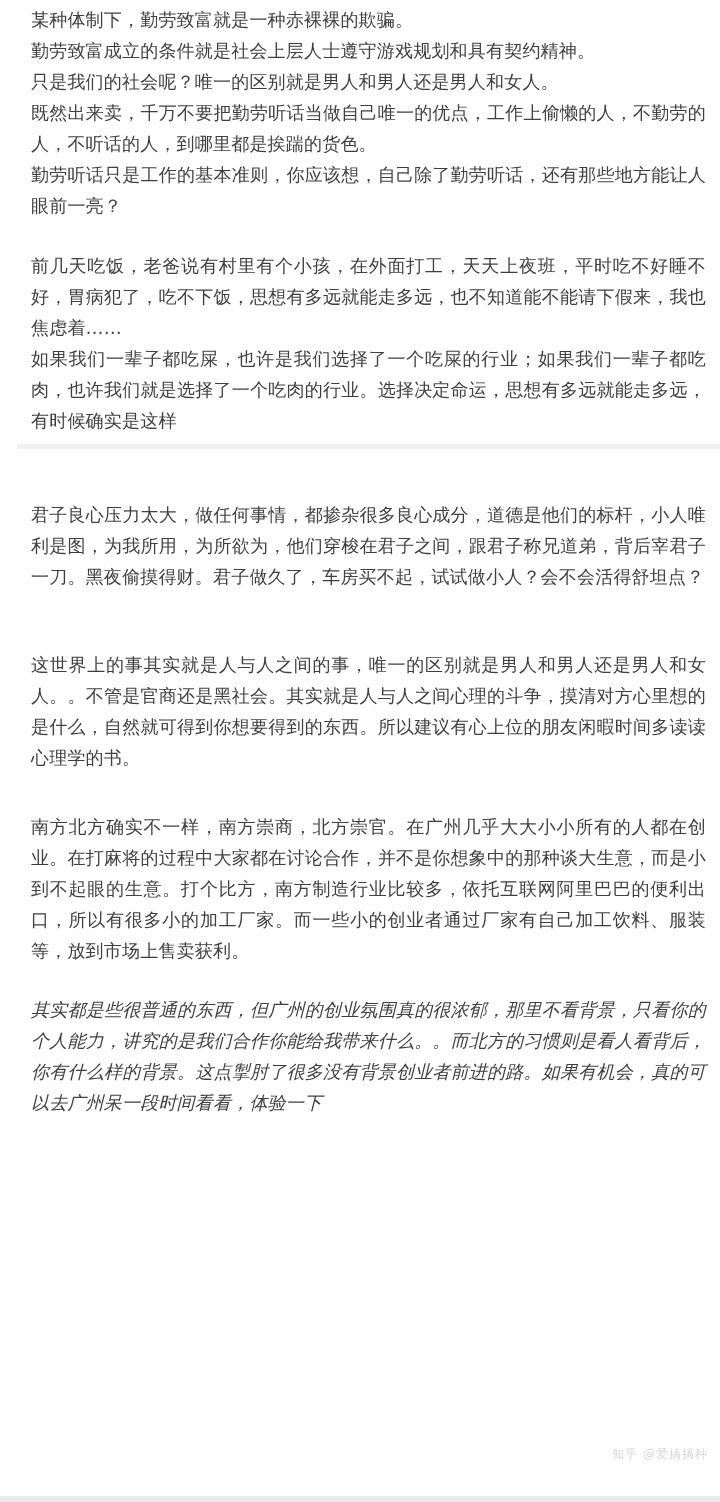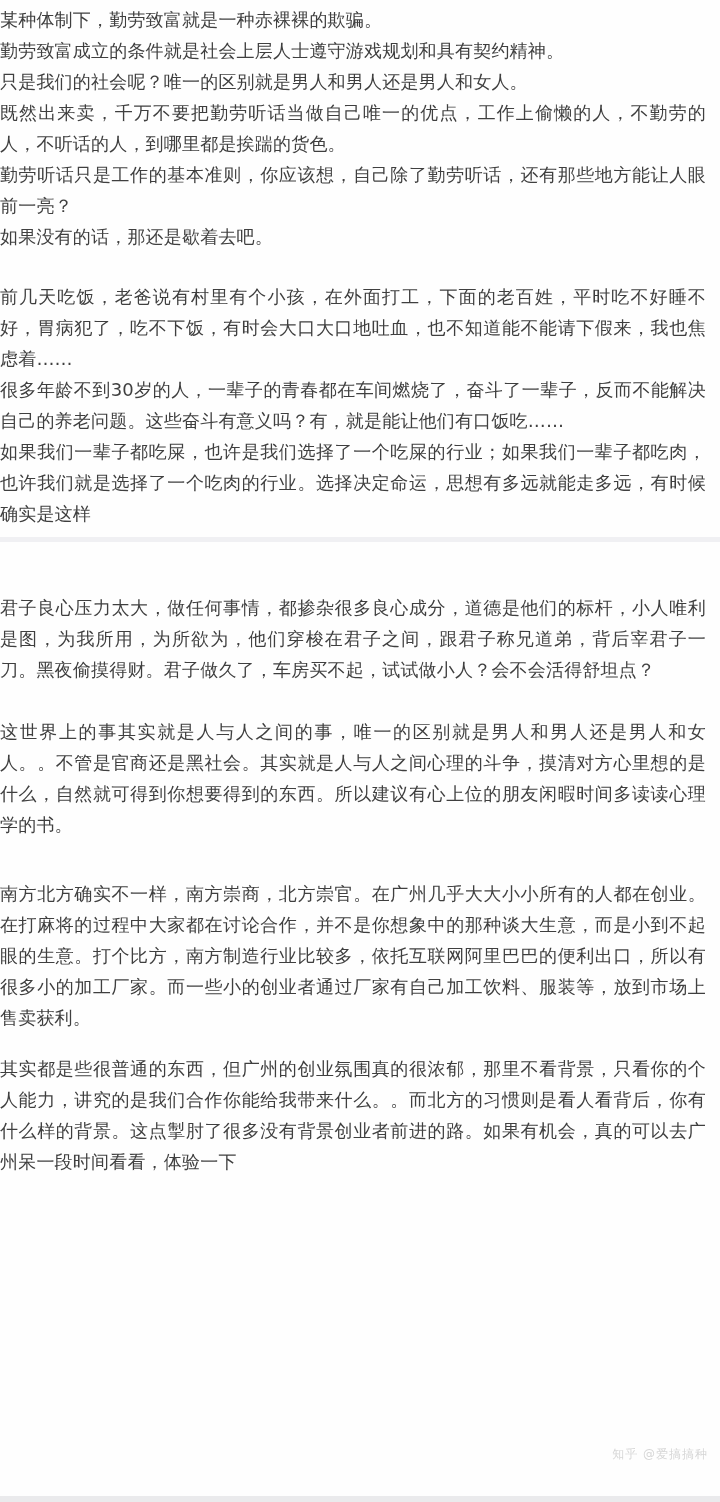--- a/index.html
+++ b/index.html
@@ -3,36 +3,36 @@
 <meta charset="utf-8">
 <style>
   html, body { margin: 0; padding: 0; }
   body {
     width: 720px; height: 1502px;
     background: #fefefe;
     position: relative;
     overflow: hidden;
     font-family: "DejaVu Sans", "Liberation Sans", sans-serif;
   }
-  .page { padding: 4px 14px 0 0; }
+  .page { padding: 4px 14px 0 31px; }
   .block p {
     margin: 0;
     font-size: 18px;
     line-height: 31px;
     color: #3f3f3f;
     text-align: justify;
     letter-spacing: 0.2px;
     word-break: break-all;
   }
   .block { margin: 0; }
   .block.s1 { margin-top: 29px; }
   .block.s2 { margin-top: 50px; }
-  .block.s3 { margin-top: 31px; }
+  .block.s3 { margin-top: 57px; }
   .block.s4 { margin-top: 38px; }
-  .block.s5 { margin-top: 20px; }
+  .block.s5 { margin-top: 28px; font-style: italic; }
   .divider {
     height: 5px;
     background: #f0f0f3;
     margin: 8px -14px 0 -14px;
   }
   .watermark {
     position: absolute;
     right: 12px;
     top: 1446px;
     font-size: 12px;
@@ -51,26 +51,24 @@
 <body>
 
 <main class="page">
 
   <section class="block s0">
     <p>某种体制下，勤劳致富就是一种赤裸裸的欺骗。</p>
     <p>勤劳致富成立的条件就是社会上层人士遵守游戏规划和具有契约精神。</p>
     <p>只是我们的社会呢？唯一的区别就是男人和男人还是男人和女人。</p>
     <p>既然出来卖，千万不要把勤劳听话当做自己唯一的优点，工作上偷懒的人，不勤劳的人，不听话的人，到哪里都是挨踹的货色。</p>
     <p>勤劳听话只是工作的基本准则，你应该想，自己除了勤劳听话，还有那些地方能让人眼前一亮？</p>
-    <p>如果没有的话，那还是歇着去吧。</p>
   </section>
 
   <section class="block s1">
-    <p>前几天吃饭，老爸说有村里有个小孩，在外面打工，下面的老百姓，平时吃不好睡不好，胃病犯了，吃不下饭，有时会大口大口地吐血，也不知道能不能请下假来，我也焦虑着……</p>
-    <p>很多年龄不到30岁的人，一辈子的青春都在车间燃烧了，奋斗了一辈子，反而不能解决自己的养老问题。这些奋斗有意义吗？有，就是能让他们有口饭吃……</p>
+    <p>前几天吃饭，老爸说有村里有个小孩，在外面打工，天天上夜班，平时吃不好睡不好，胃病犯了，吃不下饭，思想有多远就能走多远，也不知道能不能请下假来，我也焦虑着……</p>
     <p>如果我们一辈子都吃屎，也许是我们选择了一个吃屎的行业；如果我们一辈子都吃肉，也许我们就是选择了一个吃肉的行业。选择决定命运，思想有多远就能走多远，有时候确实是这样</p>
   </section>
 
   <div class="divider"></div>
 
   <section class="block s2">
     <p>君子良心压力太大，做任何事情，都掺杂很多良心成分，道德是他们的标杆，小人唯利是图，为我所用，为所欲为，他们穿梭在君子之间，跟君子称兄道弟，背后宰君子一刀。黑夜偷摸得财。君子做久了，车房买不起，试试做小人？会不会活得舒坦点？</p>
   </section>
 
   <section class="block s3">

